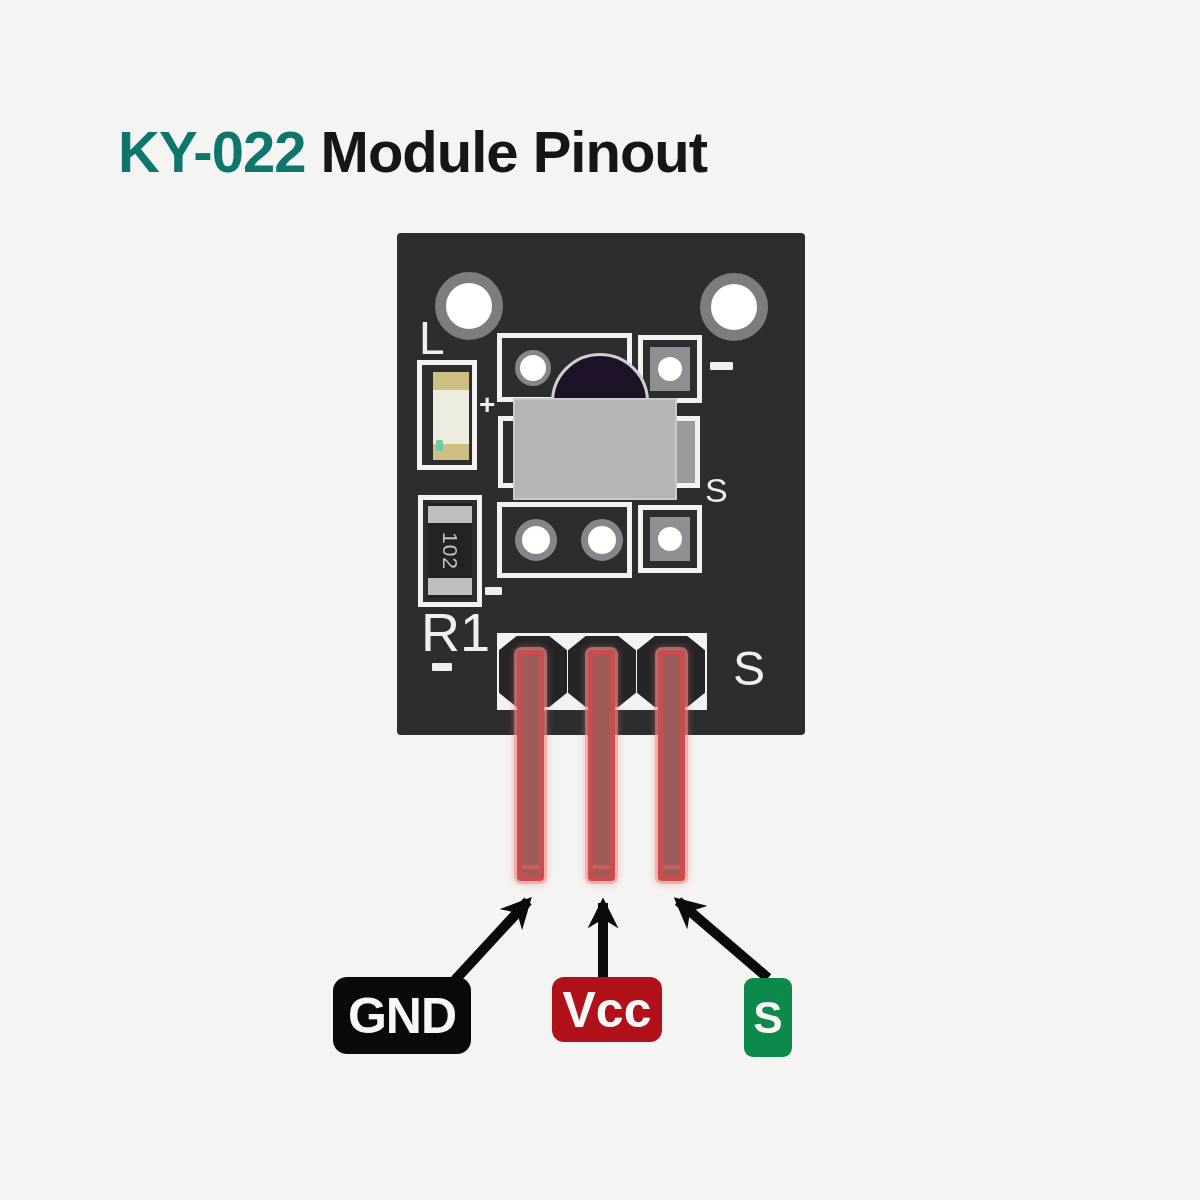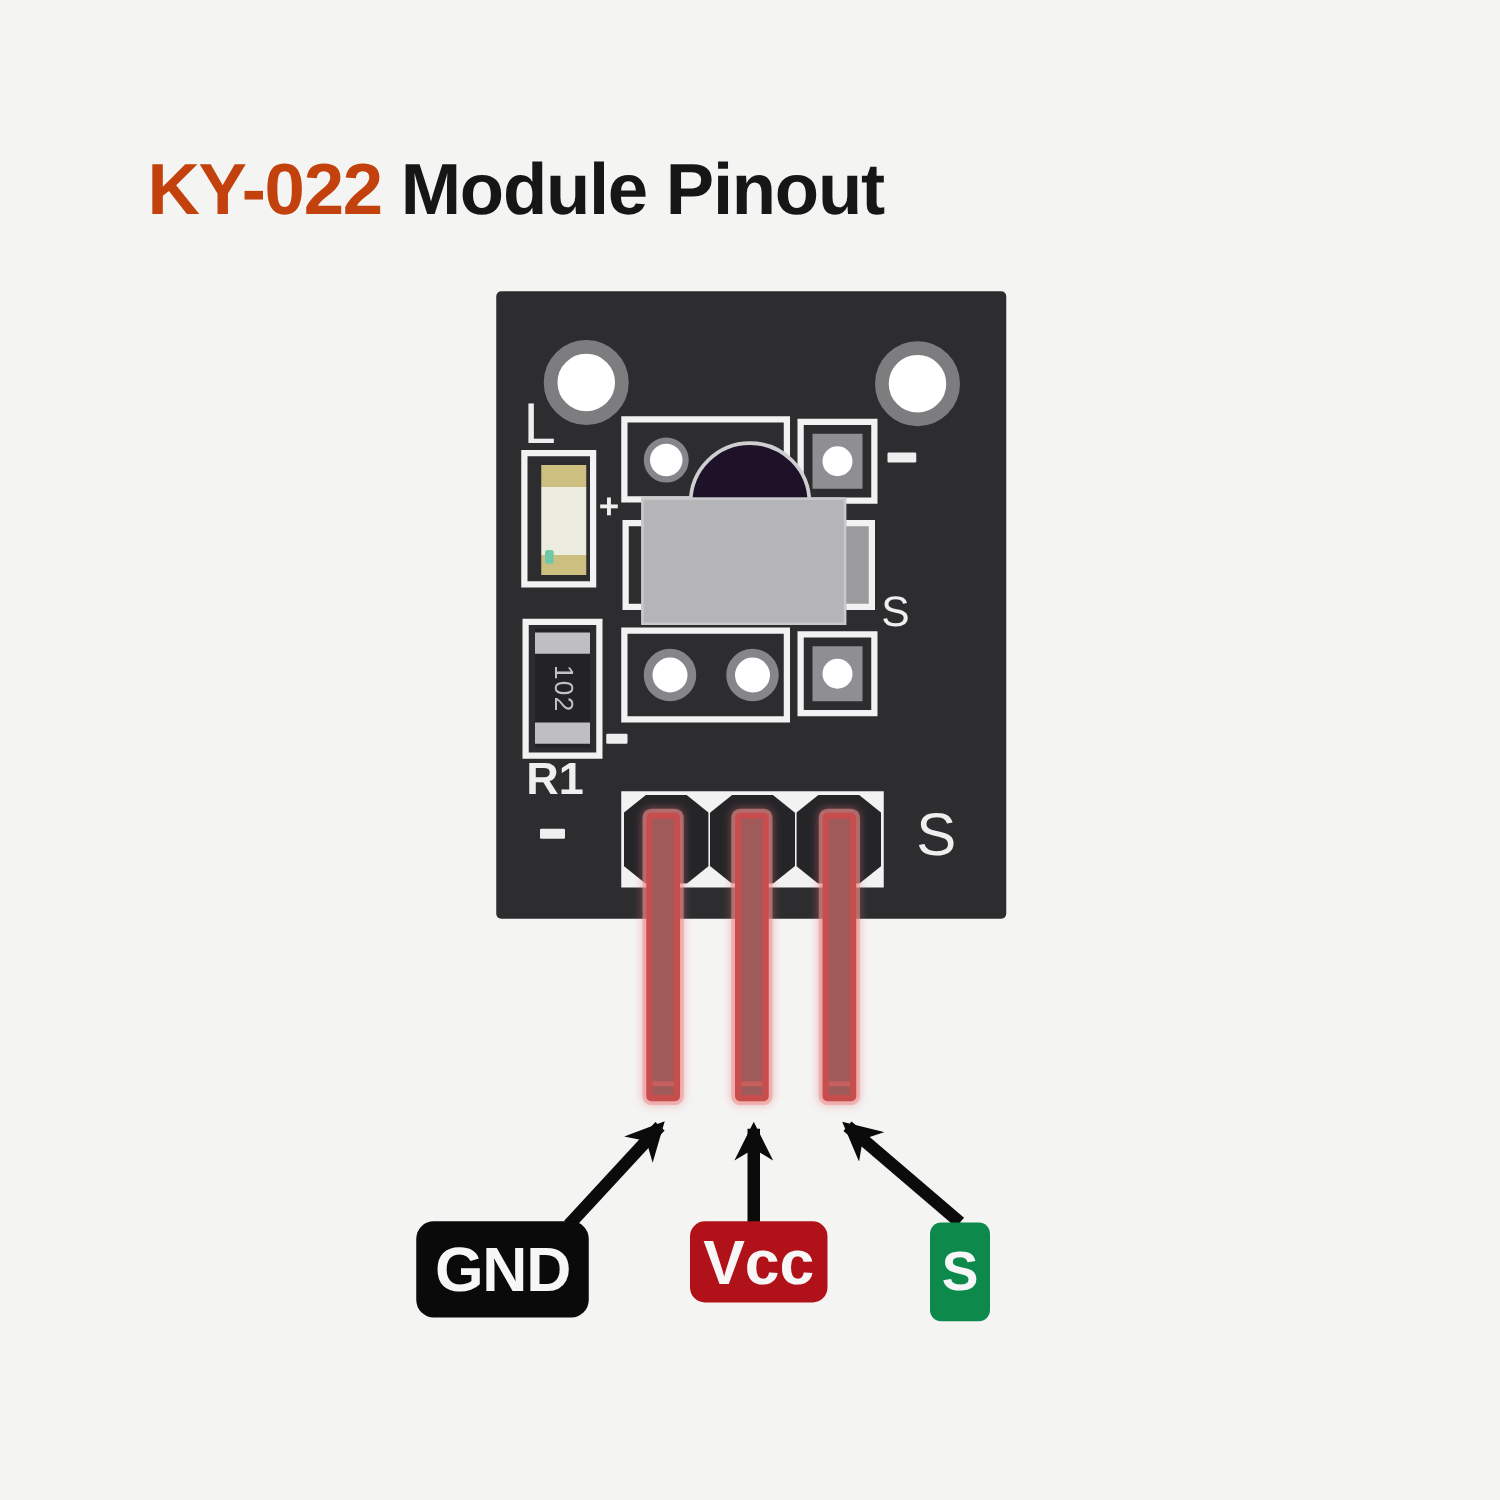--- a/index.html
+++ b/index.html
@@ -9,40 +9,40 @@
     font-family:"Liberation Sans", sans-serif;
   }
   .abs{position:absolute;}
 
   
   .page-title{
     left:118px;top:118px;
     font-size:58px;font-weight:700;letter-spacing:-1px;
     color:#161616;white-space:nowrap;
   }
-  .page-title .brand{color:#c2410c;}
+  .page-title .brand{color:#0f766e;}
 
   
   .board{
     left:397px;top:233px;width:408px;height:502px;
     background:#2d2d2f;border-radius:4px;
   }
   .hole{
     width:46px;height:46px;border-radius:50%;
     background:#ffffff;border:11px solid #7d7d80;
   }
   .hole.left{left:38px;top:39px;}
   .hole.right{left:303px;top:40px;}
 
   .silk{color:#efefef;line-height:1;}
   .lbl-L{left:22px;top:82px;font-size:46px;font-weight:400;}
   .lbl-plus{left:82px;top:158px;font-size:28px;font-weight:600;}
   .lbl-S-mid{left:308px;top:240px;font-size:34px;font-weight:400;}
   .lbl-S-bottom{left:336px;top:412px;font-size:48px;font-weight:400;}
-  .lbl-R1{left:24px;top:372px;font-size:36px;font-weight:700;}
+  .lbl-R1{left:24px;top:372px;font-size:54px;font-weight:400;}
 
   .dash{background:#efefef;height:8px;border-radius:1px;}
   .dash.top-right{left:313px;top:129px;width:23px;}
   .dash.mid{left:88px;top:354px;width:17px;}
   .dash.bottom{left:35px;top:430px;width:20px;}
 
   .wbox{border:5px solid #f2f2f2;background:transparent;}
 
   
   .led-box{left:20px;top:127px;width:50px;height:100px;}

